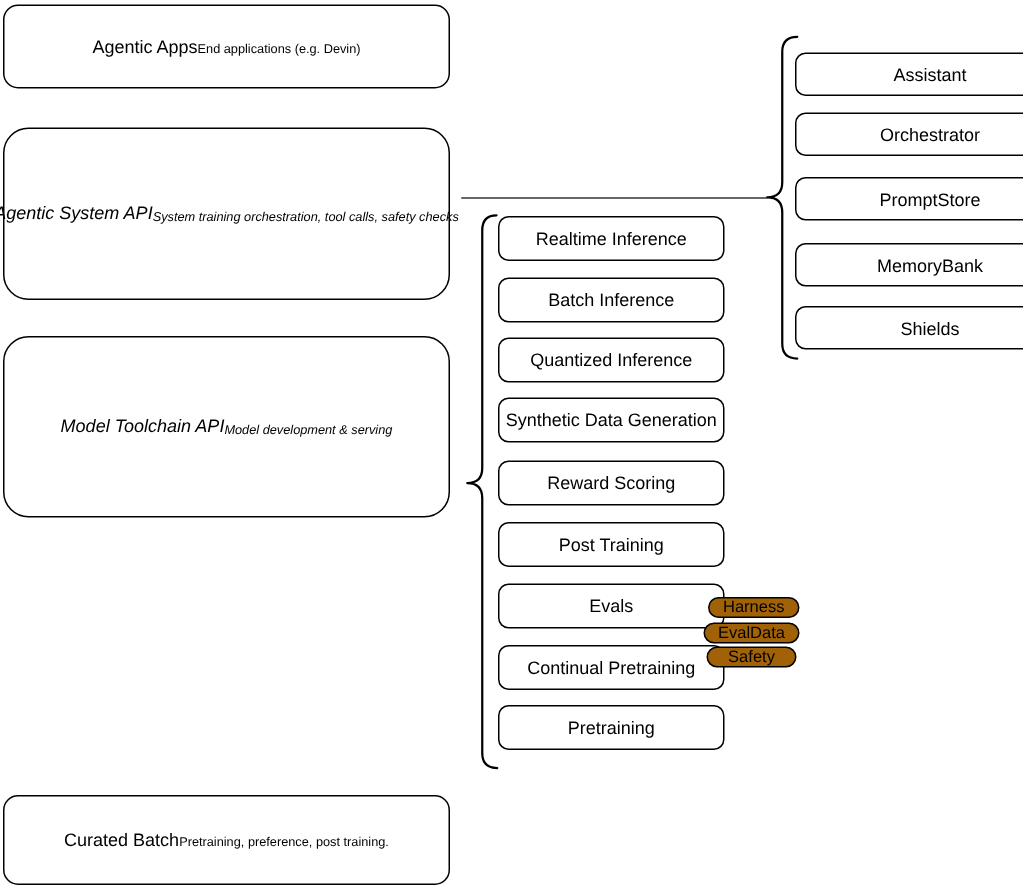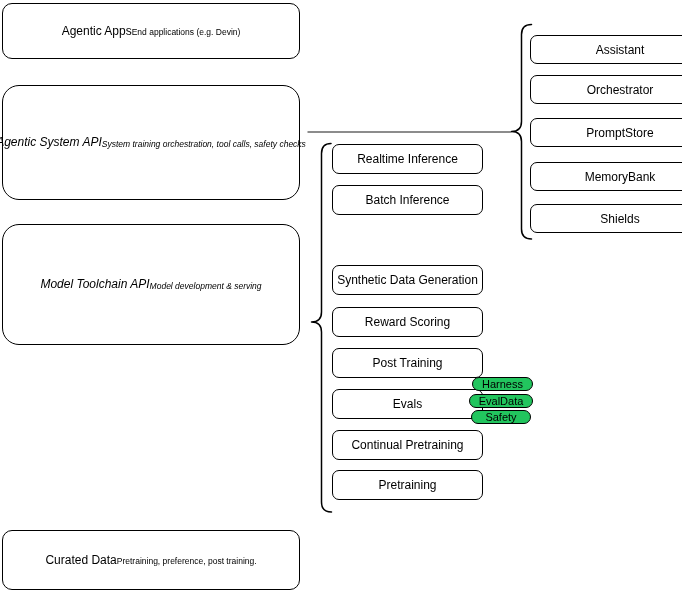--- a/index.html
+++ b/index.html
@@ -67,29 +67,30 @@
     height: 29px;
     border-radius: 7px;
   }
   .mlabel {
     font-size: 12px;
     line-height: 14px;
     white-space: nowrap;
   }
   .pill {
     position: absolute;
-    background: #22c55e;
+    background: #a16207;
     border: 1.5px solid #000000;
     box-sizing: border-box;
     border-radius: 8px;
     height: 14px;
     display: flex;
     align-items: center;
     justify-content: center;
     z-index: 5;
+    margin-top: 21px;
   }
   .plabel {
     font-size: 11px;
     line-height: 12px;
     white-space: nowrap;
   }
 </style>
 </head>
 <body>
 
@@ -115,29 +116,32 @@
   </div>
 
   <div class="box lbox r-lg" style="top:224px;height:121px">
     <div class="btitle">Model Toolchain API</div>
     <div class="bsub">Model development &amp; serving</div>
   </div>
 
 
 
   <div class="box lbox" style="top:530px;height:60px">
-    <div class="btitle">Curated Data</div>
+    <div class="btitle">Curated Batch</div>
     <div class="bsub">Pretraining, preference, post training.</div>
   </div>
 
   <div class="box mbox" style="top:144px">
     <span class="mlabel">Realtime Inference</span>
   </div>
   <div class="box mbox" style="top:185px">
     <span class="mlabel">Batch Inference</span>
+  </div>
+  <div class="box mbox" style="top:225px">
+    <span class="mlabel">Quantized Inference</span>
   </div>
   <div class="box mbox" style="top:265px">
     <span class="mlabel">Synthetic Data Generation</span>
   </div>
   <div class="box mbox" style="top:307px">
     <span class="mlabel">Reward Scoring</span>
   </div>
   <div class="box mbox" style="top:348px">
     <span class="mlabel">Post Training</span>
   </div>

